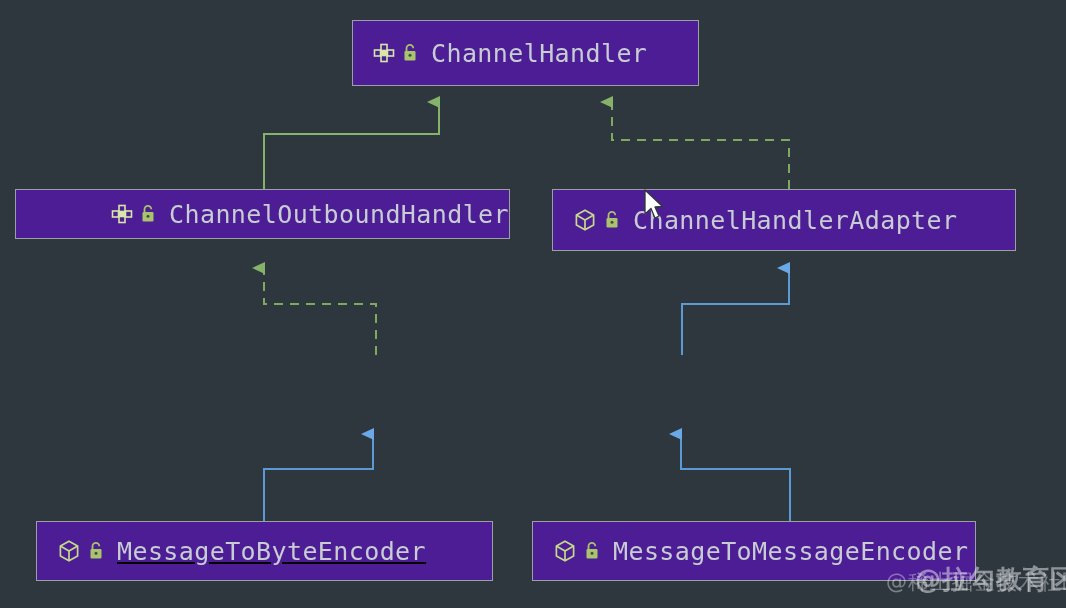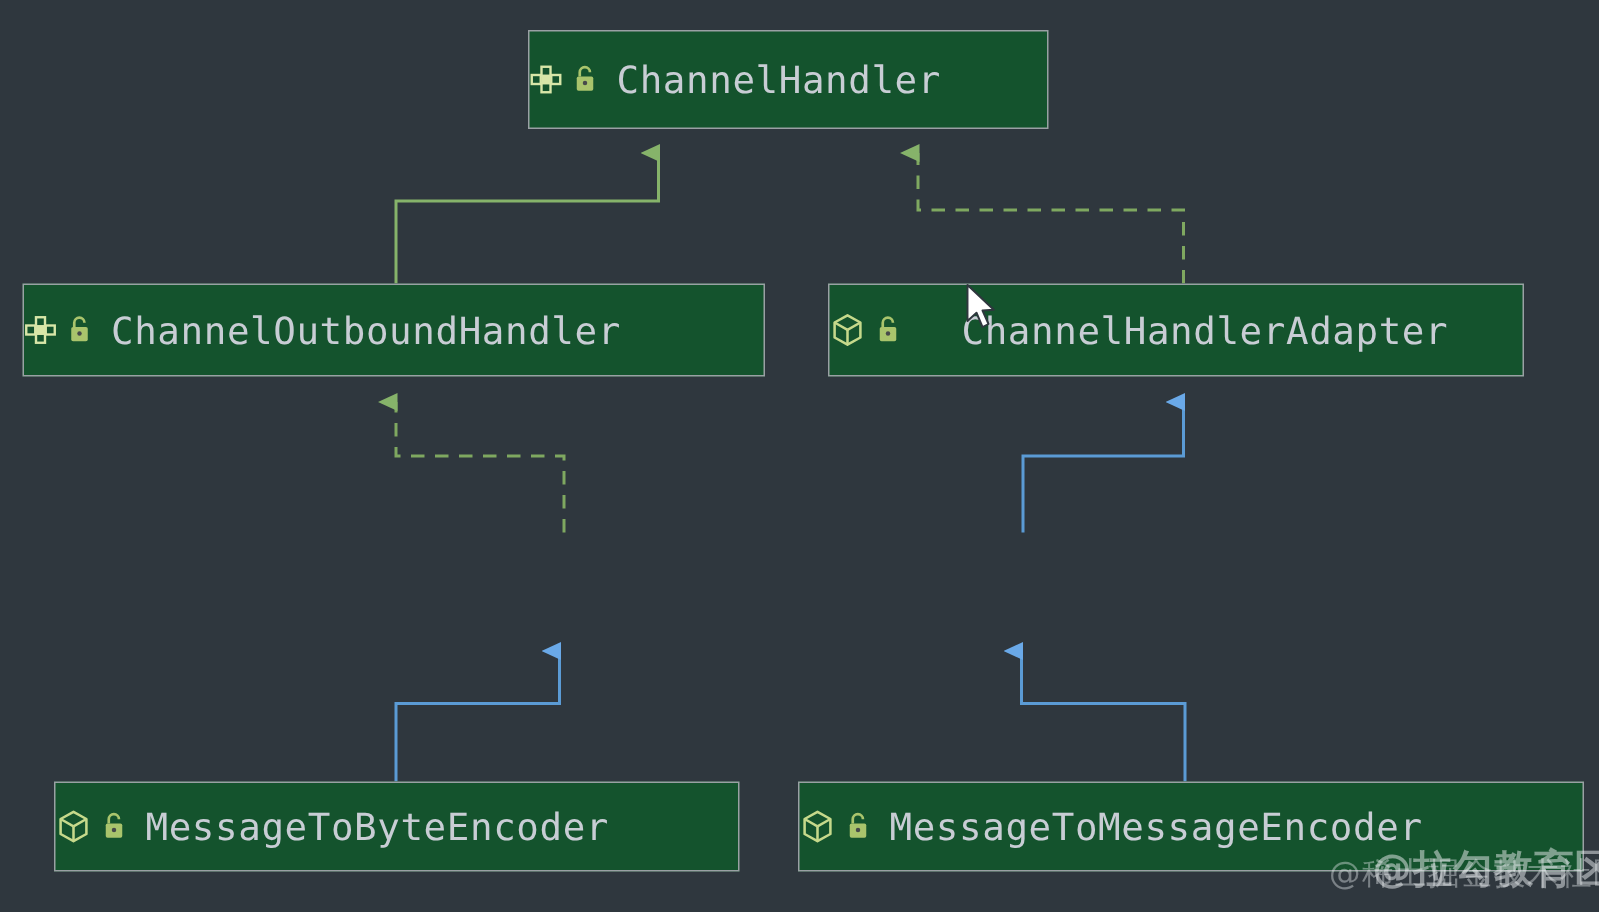--- a/index.html
+++ b/index.html
@@ -18,48 +18,48 @@
   #edges {
     position: absolute;
     left: 0; top: 0;
     width: 1066px;
     height: 608px;
     pointer-events: none;
   }
   .node {
     position: absolute;
     box-sizing: border-box;
-    background: #14532d;
+    background: #4c1d95;
     border: 1px solid #9aa0a4;
     display: flex;
     align-items: center;
-    padding-left: 0;
+    padding-left: 20px;
     z-index: 5;
   }
   .node .icons {
     display: flex;
     align-items: center;
     flex: 0 0 auto;
   }
   .node .icons svg { display: block; }
   .ic-type { margin-right: 7px; }
   .ic-lock { margin-right: 13px; }
   .node-label {
     color: #c8cdd4;
     font-size: 25px;
     letter-spacing: 0.4px;
     white-space: nowrap;
     font-family: "DejaVu Sans Mono", "Liberation Mono", monospace;
   }
   .n-top        { left: 352px; top: 20px;  width: 347px; height: 66px; }
-  .n-outbound   { left: 15px;  top: 189px; width: 495px; height: 62px; }
-  .n-adapter    { left: 552px; top: 189px; width: 464px; height: 62px; gap: 28px; }
+  .n-outbound   { left: 15px;  top: 189px; width: 495px; height: 50px; justify-content: flex-end; }
+  .n-adapter    { left: 552px; top: 189px; width: 464px; height: 62px; }
   .n-outadapter { left: 216px; top: 355px; width: 620px; height: 62px; }
-  .n-byteenc    { left: 36px;  top: 521px; width: 457px; height: 60px; }
-  .n-msgenc     { left: 532px; top: 521px; width: 524px; height: 60px; }
+  .n-byteenc    { left: 36px;  top: 521px; width: 457px; height: 60px; text-decoration: underline; }
+  .n-msgenc     { left: 532px; top: 521px; width: 444px; height: 60px; }
 
   #cursor {
     position: absolute;
     left: 643px;
     top: 189px;
     width: 22px;
     height: 32px;
     z-index: 20;
     pointer-events: none;
   }

